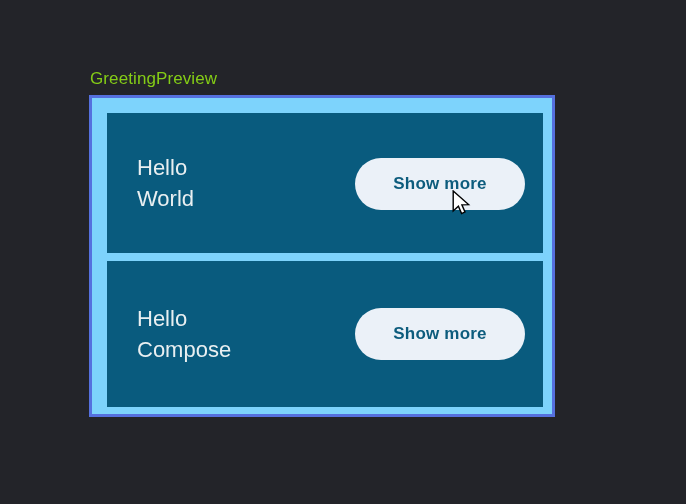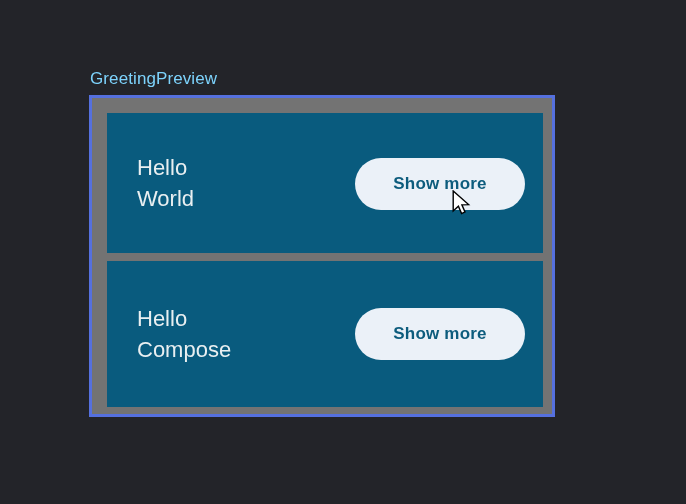--- a/index.html
+++ b/index.html
@@ -13,36 +13,36 @@
     font-family: "Liberation Sans", sans-serif;
     overflow: hidden;
     position: relative;
   }
 
   #preview-label {
     position: absolute;
     left: 90px;
     top: 67px;
     font-size: 17px;
-    color: #7dd3fc;
+    color: #84cc16;
     letter-spacing: 0.1px;
     line-height: 24px;
     white-space: nowrap;
     user-select: none;
   }
 
   #preview-frame {
     position: absolute;
     left: 89px;
     top: 95px;
     width: 466px;
     height: 322px;
     box-sizing: border-box;
     border: 3px solid #5570de;
-    background: #737373;
+    background: #7dd3fc;
   }
 
   #cards-stack {
     position: absolute;
     left: 15px;
     top: 15px;
     width: 436px;
     display: flex;
     flex-direction: column;
     gap: 8px;

